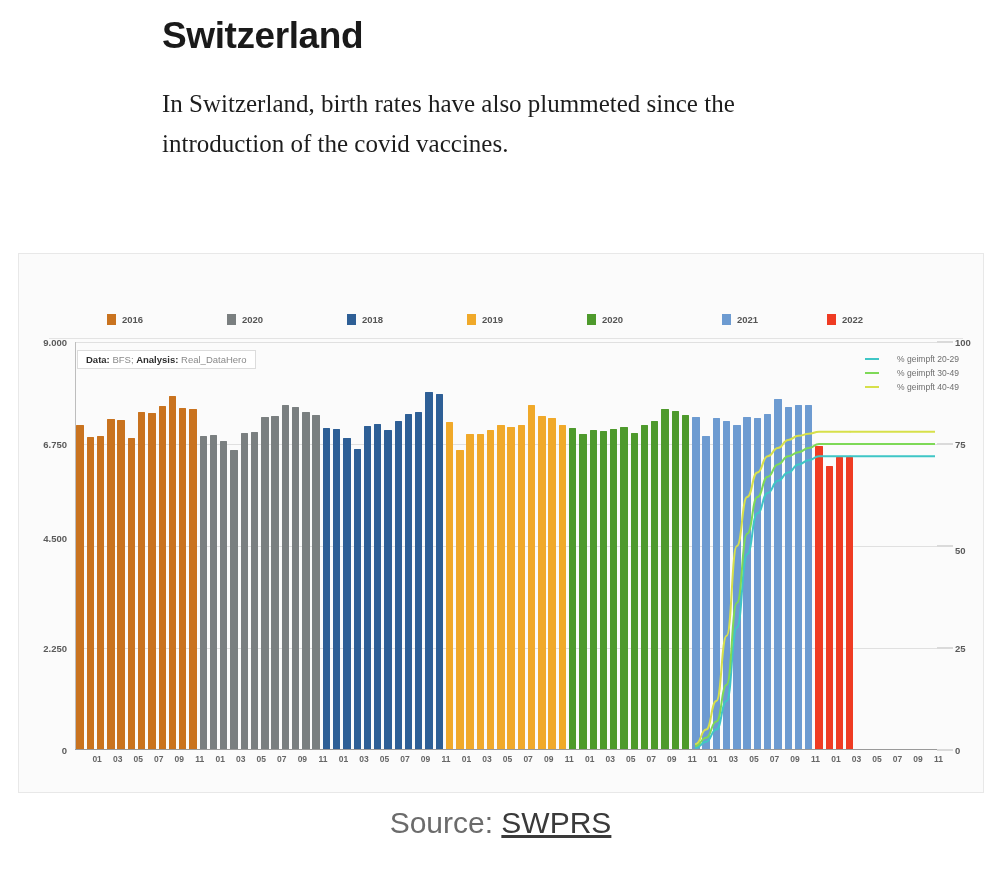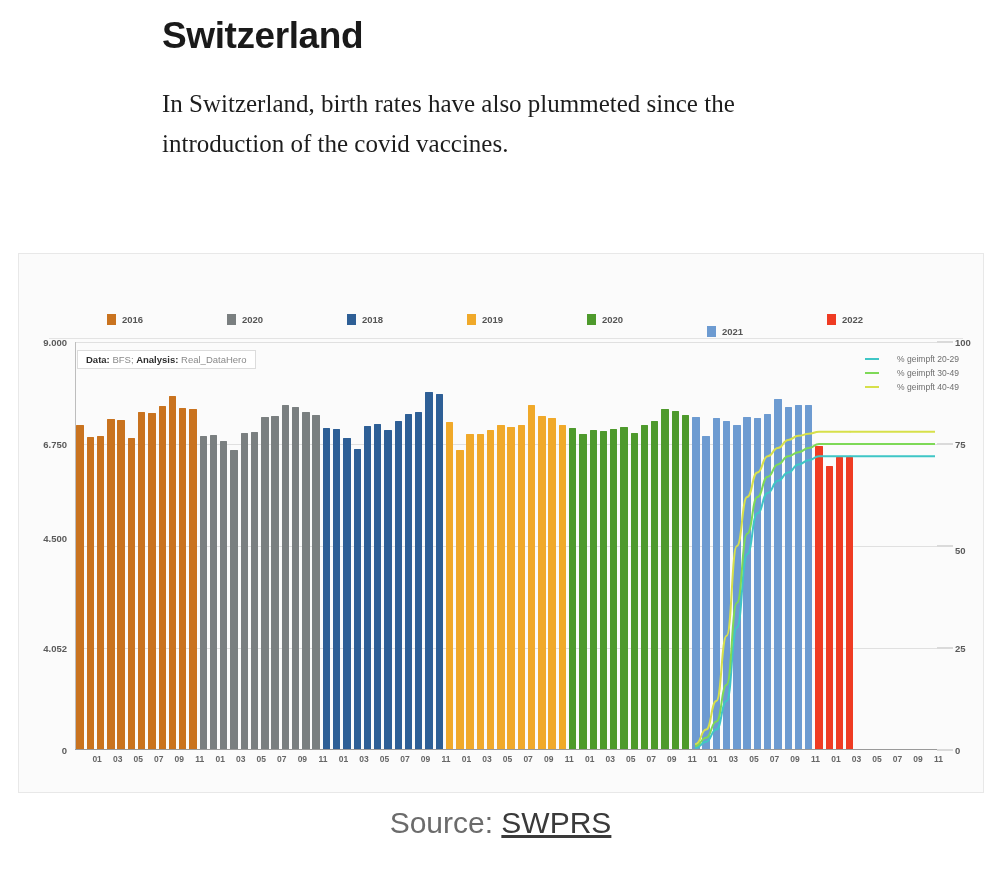--- a/index.html
+++ b/index.html
@@ -161,21 +161,21 @@
           <span>2018</span>
         </div>
         <div class="legend-year" style="left: 360px;">
           <span class="legend-swatch" style="background: rgb(240, 169, 42);"></span>
           <span>2019</span>
         </div>
         <div class="legend-year" style="left: 480px;">
           <span class="legend-swatch" style="background: rgb(78, 154, 44);"></span>
           <span>2020</span>
         </div>
-        <div class="legend-year" style="left: 600px; margin-top: 12px;">
+        <div class="legend-year" style="left: 615px;">
           <span class="legend-swatch" style="background: rgb(109, 155, 209);"></span>
           <span>2021</span>
         </div>
         <div class="legend-year" style="left: 720px;">
           <span class="legend-swatch" style="background: rgb(239, 59, 35);"></span>
           <span>2022</span>
         </div>
       </div>
     <div class="legend-sep"></div>
 
@@ -195,21 +195,21 @@
         <div class="line-legend-row">
           <span class="line-legend-dash" style="border-top-color: rgb(215, 224, 74);"></span>
           <span>% geimpft 40-49</span>
         </div>
       </div>
 
     <div class="plot" id="plot">
       <div class="plot-inner" id="grid-layer">
           <div class="ytick-left" style="top: 408px;">0</div>
           <div class="gridline" style="top: 306px;"></div>
-          <div class="ytick-left" style="top: 306px;">4.052</div>
+          <div class="ytick-left" style="top: 306px;">2.250</div>
           <div class="gridline" style="top: 204px;"></div>
           <div class="ytick-left" style="top: 196px;">4.500</div>
           <div class="gridline" style="top: 102px;"></div>
           <div class="ytick-left" style="top: 102px;">6.750</div>
           <div class="gridline" style="top: 0px;"></div>
           <div class="ytick-left" style="top: 0px;">9.000</div>
           <div class="rtick-dash" style="top: 408px;"></div>
           <div class="ytick-right" style="top: 408px;">0</div>
           <div class="rtick-dash" style="top: 306px;"></div>
           <div class="ytick-right" style="top: 306px;">25</div>

